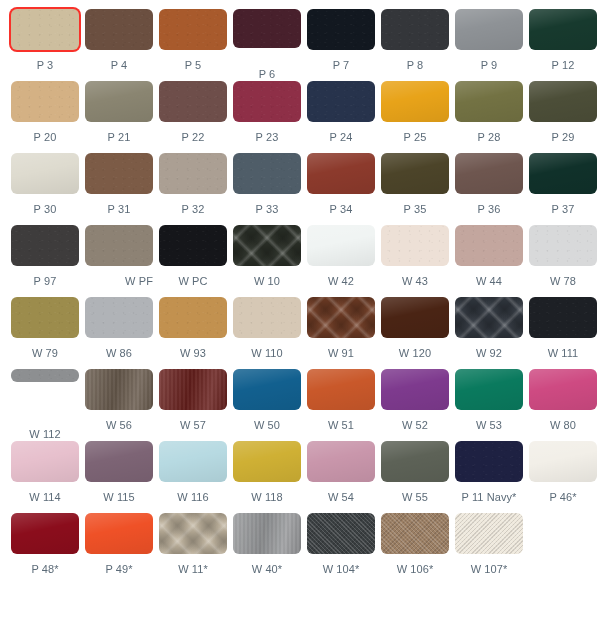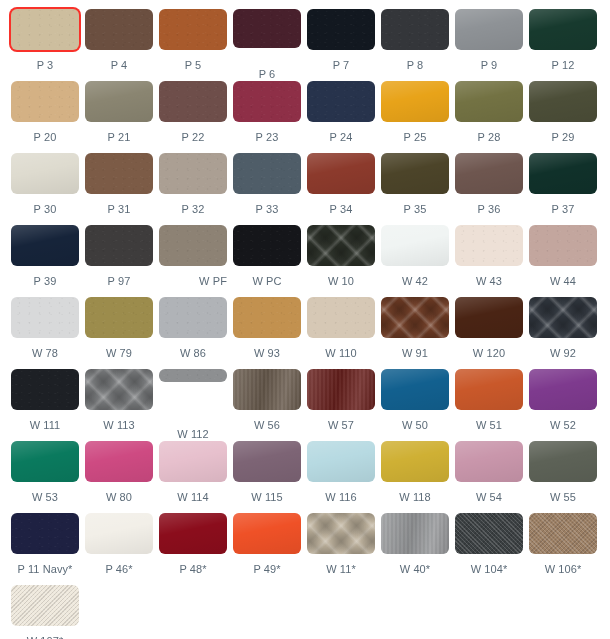--- a/index.html
+++ b/index.html
@@ -255,26 +255,20 @@
       </div>
       <div class="swatch-label" style="color: rgb(92, 107, 120);">P 36</div>
     </div>
     <div class="swatch-cell" style="--sel: #f8312a;">
       <div class="swatch-chip" style="background: rgb(16, 49, 42);">
         <div class="tex tex-smooth"></div>
       </div>
       <div class="swatch-label" style="color: rgb(92, 107, 120);">P 37</div>
     </div>
     <div class="swatch-cell" style="--sel: #f8312a;">
-      <div class="swatch-chip" style="background: rgb(22, 36, 58);">
-        <div class="tex tex-smooth"></div>
-      </div>
-      <div class="swatch-label" style="color: rgb(92, 107, 120);">P 39</div>
-    </div>
-    <div class="swatch-cell" style="--sel: #f8312a;">
       <div class="swatch-chip" style="background: rgb(62, 60, 60);">
         <div class="tex tex-grain"></div>
       </div>
       <div class="swatch-label" style="color: rgb(92, 107, 120);">P 97</div>
     </div>
     <div class="swatch-cell" style="--sel: #f8312a;">
       <div class="swatch-chip" style="background: rgb(141, 130, 116);">
         <div class="tex tex-grain"></div>
       </div>
       <div class="swatch-label" style="color: rgb(92, 107, 120); text-align: right;">W PF</div>
@@ -357,26 +351,20 @@
       </div>
       <div class="swatch-label" style="color: rgb(92, 107, 120);">W 92</div>
     </div>
     <div class="swatch-cell" style="--sel: #f8312a;">
       <div class="swatch-chip" style="background: rgb(29, 32, 37);">
         <div class="tex tex-grain"></div>
       </div>
       <div class="swatch-label" style="color: rgb(92, 107, 120);">W 111</div>
     </div>
     <div class="swatch-cell" style="--sel: #f8312a;">
-      <div class="swatch-chip" style="background: rgb(121, 123, 125);">
-        <div class="tex tex-quilt"></div>
-      </div>
-      <div class="swatch-label" style="color: rgb(92, 107, 120);">W 113</div>
-    </div>
-    <div class="swatch-cell" style="--sel: #f8312a;">
       <div class="swatch-chip" style="background: rgb(141, 143, 145);">
         <div class="tex tex-grain"></div>
       </div>
       <div class="swatch-label" style="color: rgb(92, 107, 120); margin-top: 46px;">W 112</div>
     </div>
     <div class="swatch-cell" style="--sel: #f8312a;">
       <div class="swatch-chip" style="background: rgb(106, 92, 78);">
         <div class="tex tex-suede"></div>
       </div>
       <div class="swatch-label" style="color: rgb(92, 107, 120);">W 56</div>

